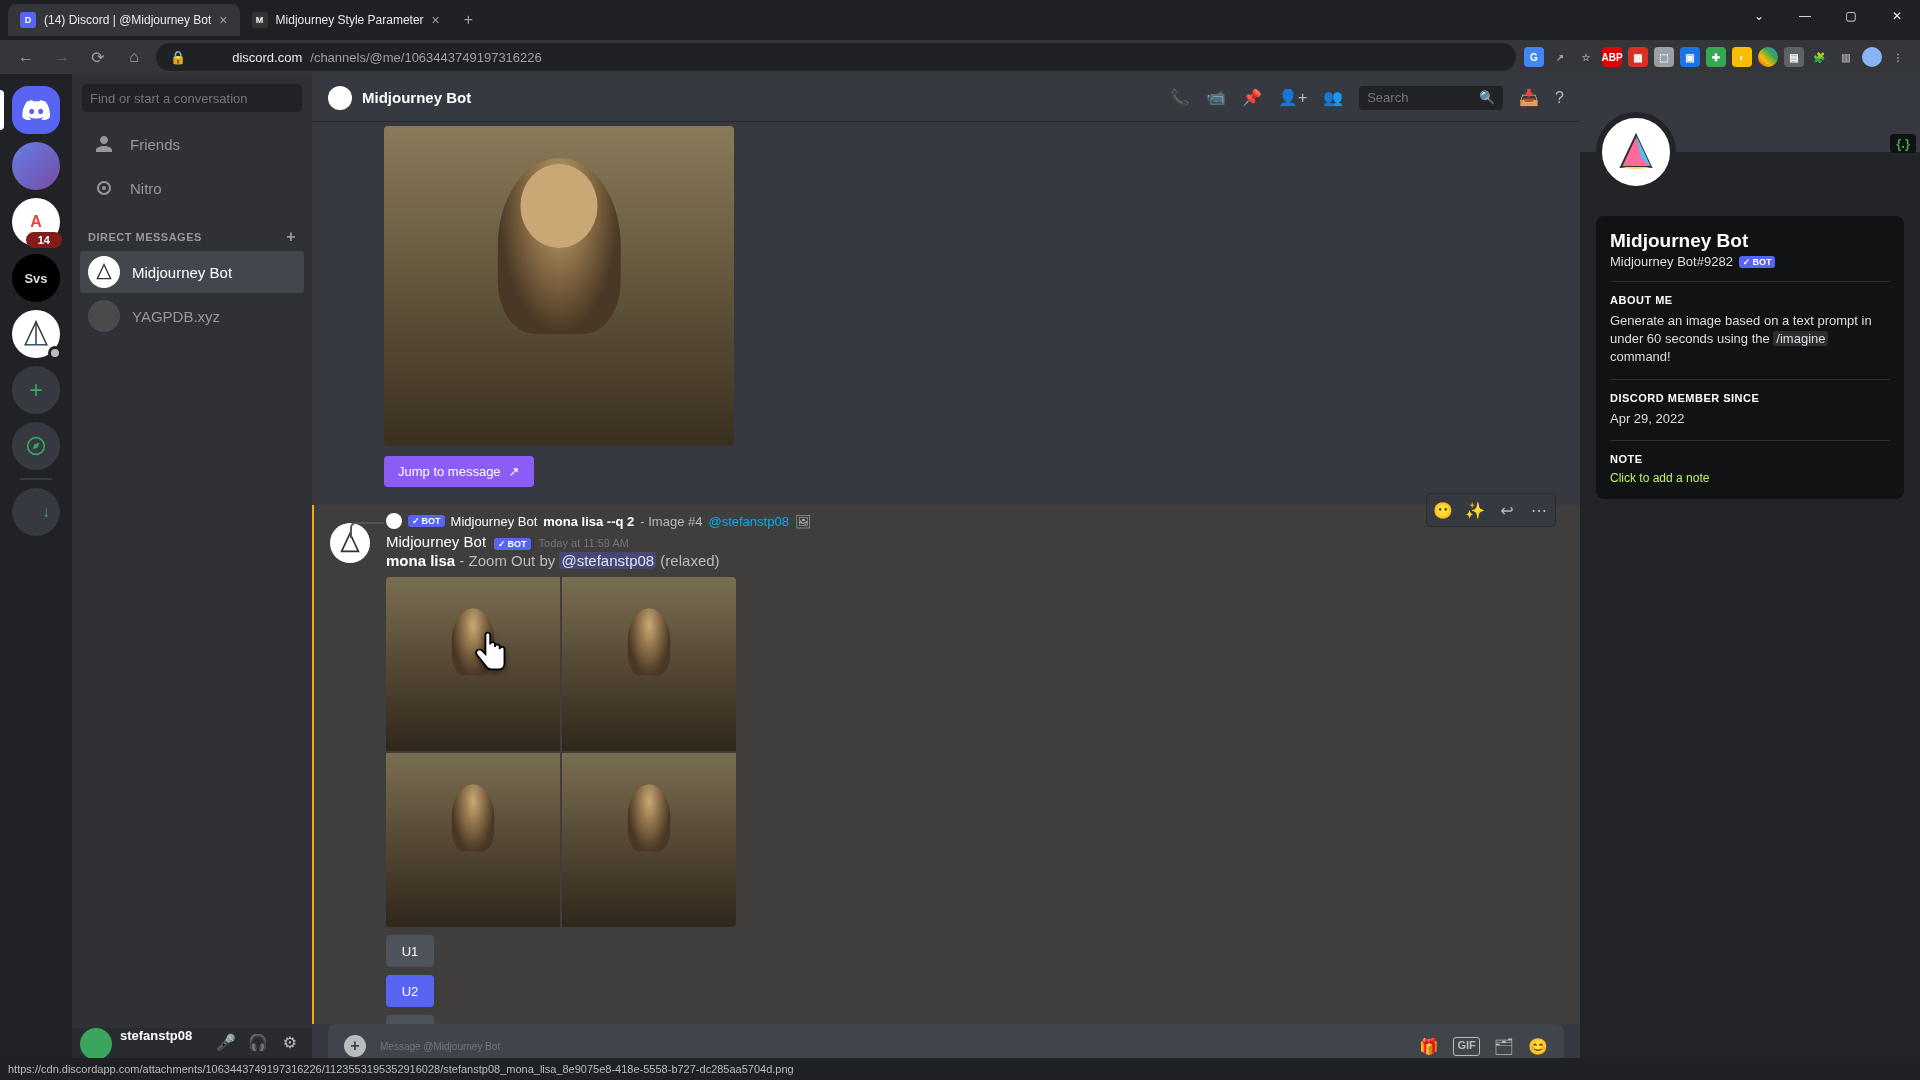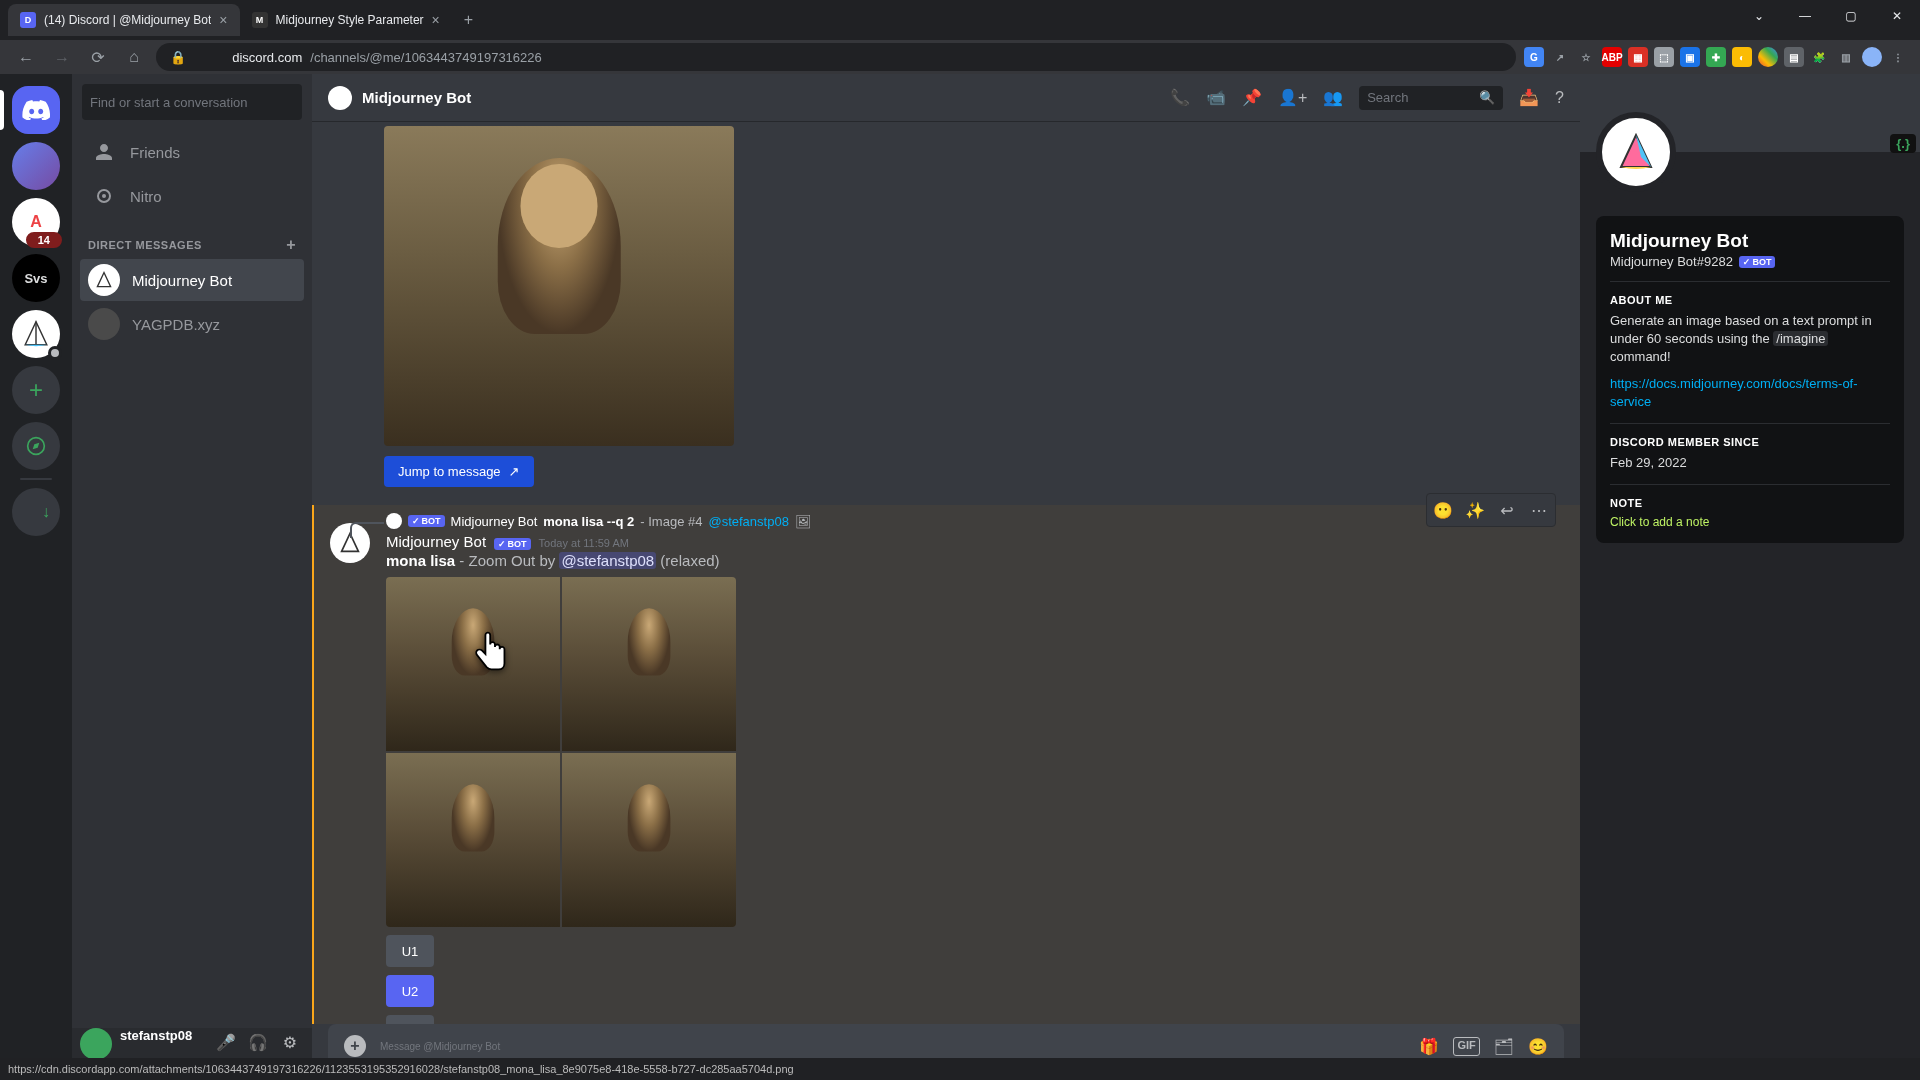--- a/index.html
+++ b/index.html
@@ -36,21 +36,21 @@
 .server-icon.active::before { content: ''; position: absolute; left: -16px; width: 8px; height: 40px; background: white; border-radius: 0 4px 4px 0; }
 .server-icon .badge { position: absolute; bottom: -2px; right: -2px; background: #ed4245; color: white; font-size: 11px; font-weight: bold; border-radius: 10px; min-width: 16px; height: 16px; display: flex; align-items: center; justify-content: center; padding: 0 4px; border: 8px solid #7f1d1d; }
 .server-icon.svs { background: #000; font-size: 13px; font-weight: bold; }
 .server-icon.add { background: #36393f; color: #3ba55d; font-size: 24px; }
 .server-icon.explore { background: #36393f; color: #3ba55d; }
 .server-icon.download { background: #36393f; color: #3ba55d; }
 .server-divider { width: 32px; height: 2px; background: #36393f; border-radius: 1px; }
 
 
 .channel-sidebar { width: 240px; background: #2f3136; display: flex; flex-direction: column; }
-.search-box { margin: 10px; height: 36px; background: #202225; border-radius: 4px; display: flex; align-items: center; padding: 0 8px; color: #72767d; font-size: 13px; }
+.search-box { margin: 10px; height: 28px; background: #202225; border-radius: 4px; display: flex; align-items: center; padding: 0 8px; color: #72767d; font-size: 13px; }
 .nav-item { height: 42px; display: flex; align-items: center; gap: 14px; padding: 0 12px; margin: 1px 8px; border-radius: 4px; color: #96989d; font-size: 15px; cursor: pointer; }
 .nav-item svg { width: 24px; height: 24px; fill: currentColor; }
 .section-header { display: flex; justify-content: space-between; align-items: center; padding: 18px 16px 4px 16px; color: #96989d; font-size: 11px; font-weight: 600; letter-spacing: 0.5px; }
 .dm-item { height: 42px; display: flex; align-items: center; gap: 12px; padding: 0 8px; margin: 1px 8px; border-radius: 4px; color: #96989d; font-size: 15px; cursor: pointer; }
 .dm-item.active { background: #42464d; color: #fff; }
 .dm-avatar { width: 32px; height: 32px; border-radius: 50%; background: #fff; display: flex; align-items: center; justify-content: center; }
 .user-panel { margin-top: auto; height: 52px; background: #292b2f; display: flex; align-items: flex-start; padding: 0 8px; gap: 8px; }
 .user-avatar { width: 32px; height: 32px; border-radius: 50%; background: #3ba55d; position: relative; }
 .user-info { flex: 1; }
 .user-name { color: #fff; font-size: 13px; font-weight: 600; }
@@ -75,21 +75,21 @@
 .bot-tag { background: #5865f2; color: #fff; font-size: 9px; font-weight: 600; padding: 1px 4px; border-radius: 3px; display: inline-flex; align-items: center; gap: 2px; }
 .msg-author-row { display: flex; align-items: baseline; gap: 8px; }
 .msg-author { color: #fff; font-weight: 500; font-size: 15px; }
 .msg-time { color: #72767d; font-size: 11px; }
 .msg-content { color: #dcddde; font-size: 15px; line-height: 1.4; }
 .msg-content .bold { font-weight: 700; color: #fff; }
 .msg-content .mention { color: #dee0fc; background: rgba(88,101,242,.3); border-radius: 3px; padding: 0 2px; }
 .msg-content .muted { color: #b9bbbe; }
 
 .img-single { width: 350px; height: 320px; background: linear-gradient(180deg, #8a7a5a 0%, #6b5d42 40%, #3a2f1f 100%); border-radius: 4px; margin-top: 4px; position: relative; overflow: hidden; }
-.jump-btn { display: inline-flex; align-items: center; gap: 8px; background: #1d4ed8; color: #fff; padding: 8px 14px; border-radius: 4px; font-size: 13px; margin-top: 10px; cursor: pointer; }
+.jump-btn { display: inline-flex; align-items: center; gap: 8px; background: #8b5cf6; color: #fff; padding: 8px 14px; border-radius: 4px; font-size: 13px; margin-top: 10px; cursor: pointer; }
 
 .img-grid { width: 350px; height: 350px; display: grid; grid-template-columns: 1fr 1fr; grid-template-rows: 1fr 1fr; gap: 2px; margin-top: 6px; border-radius: 4px; overflow: hidden; }
 .img-cell { background: linear-gradient(180deg, #7a6e52 0%, #5a4d38 45%, #2f271a 100%); position: relative; }
 
 .btn-row { display: flex; gap: 8px; margin-top: 8px; flex-direction: column; }
 .disc-btn { width: 48px; height: 32px; background: #4f545c; color: #fff; border-radius: 4px; display: flex; align-items: center; justify-content: center; font-size: 13px; font-weight: 500; cursor: pointer; }
 .disc-btn.primary { background: #5865f2; }
 .disc-btn.refresh { background: #5865f2; }
 
 .hover-actions { position: absolute; right: 24px; top: -12px; display: flex; gap: 4px; background: #36393f; border: 1px solid #2b2d31; border-radius: 4px; padding: 2px; }
@@ -379,26 +379,23 @@
       <div class="profile-name">Midjourney Bot</div>
       <div class="profile-tag-row">
         <span class="profile-tag">Midjourney Bot#9282</span>
         <span class="bot-tag">✓ <span>BOT</span></span>
       </div>
       <div class="profile-divider"></div>
       <div class="profile-section-title">ABOUT ME</div>
       <div class="profile-text">
         <span>Generate an image based on a text prompt in under 60 seconds using the </span><span class="profile-cmd">/imagine</span><span> command!</span>
       </div>
-      <div class="profile-text" style="margin-top:8px">
-        <a class="profile-link">https://docs.midjourney.com/docs/terms-of-service</a>
-      </div>
       <div class="profile-divider"></div>
       <div class="profile-section-title">DISCORD MEMBER SINCE</div>
-      <div class="profile-text">Feb 29, 2022</div>
+      <div class="profile-text">Apr 29, 2022</div>
       <div class="profile-divider"></div>
       <div class="profile-section-title">NOTE</div>
       <div class="note-input">Click to add a note</div>
     </div>
   </div>
 </div>
 
 <div class="status-bar">https://cdn.discordapp.com/attachments/1063443749197316226/1123553195352916028/stefanstp08_mona_lisa_8e9075e8-418e-5558-b727-dc285aa5704d.png</div>
 
 <div class="cursor-hand" style="left:470px; top:630px;">

